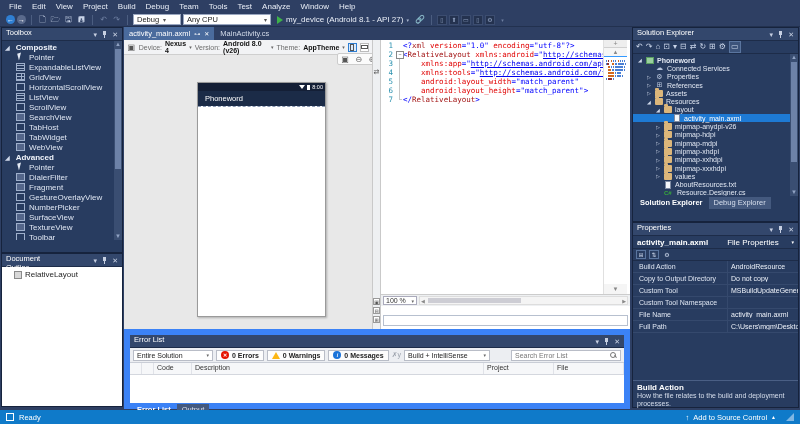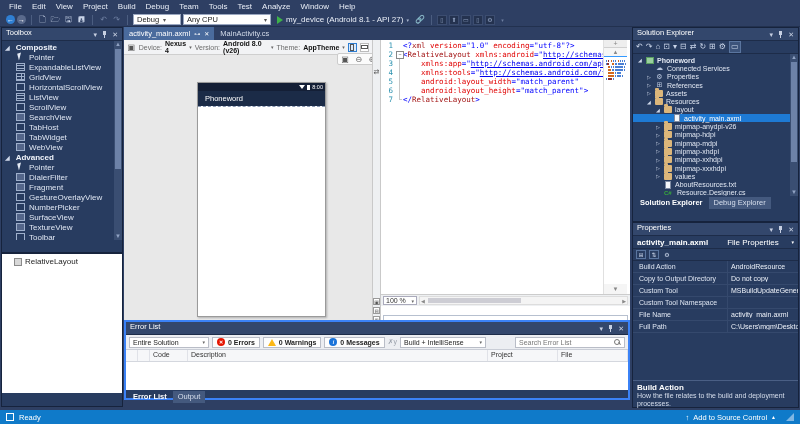--- a/index.html
+++ b/index.html
@@ -115,21 +115,21 @@
   #map .mseg { height:2px; }
   #map-dn { position:absolute; bottom:2px; left:0; right:0; text-align:center; font-size:6px; color:#888; }
   #code-bottom { position:absolute; left:0; right:0; bottom:24px; height:12px; background:#eef0f2; border-top:1px solid #ccc; display:flex; align-items:center; gap:2px; padding:0 2px; color:#333; font-size:7px; }
   #zoom-dd { background:#fff; border:1px solid #aab; height:9px; width:34px; display:flex; align-items:center; justify-content:space-between; padding:0 2px; }
   #hscroll { flex:1; height:9px; background:#f4f4f4; border:1px solid #ddd; position:relative; display:flex; align-items:center; }
   #hscroll .harr { font-size:5px; color:#888; padding:0 1px; }
   #hscroll .hthumb { position:absolute; left:8px; width:45%; top:1px; bottom:1px; background:#cdcdd4; }
   #breadcrumb-strip { position:absolute; left:2px; right:2px; bottom:4px; height:11px; background:#fff; border:1px solid #b7c0cf; }
 
   
-  #error-list { left:124px; top:320px; width:506px; height:80px; background:#283c60; border:2px solid #3b82f6; }
+  #error-list { left:124px; top:329px; width:506px; height:80px; background:#283c60; border:6px solid #3b82f6; }
   #el-toolbar { height:15px; background:#eceef2; display:flex; align-items:center; gap:3px; padding:0 3px; border-bottom:1px solid #c9cdd6; color:#222; }
   .el-dd { background:#fff; border:1px solid #b9bdc7; height:11px; display:flex; align-items:center; padding:0 3px; font-size:7px; color:#222; }
   .el-btn { background:#fdfdfd; border:1px solid #b9bdc7; height:11px; display:flex; align-items:center; gap:3px; padding:0 4px; font-size:7px; font-weight:bold; color:#222; }
   .ico-error { width:8px; height:8px; border-radius:50%; background:#e51400; color:#fff; font-size:5px; line-height:8px; text-align:center; }
   .ico-warn { width:0; height:0; border-left:4px solid transparent; border-right:4px solid transparent; border-bottom:7px solid #fcb714; position:relative; }
   .ico-info { width:8px; height:8px; border-radius:50%; background:#1a73d9; color:#fff; font-size:5px; line-height:8px; text-align:center; font-style:italic; font-weight:bold; }
   .el-filter { color:#9aa0ab; font-size:7px; }
   #el-search { margin-left:auto; width:110px; height:11px; background:#fff; border:1px solid #b9bdc7; display:flex; align-items:center; padding:0 3px; color:#777; font-size:7px; }
   #el-search .icon-search::before { border-color:#777; } #el-search .icon-search::after { background:#777; }
   #el-header { height:12px; background:#f6f7f9; border-bottom:1px solid #d4d7de; display:flex; color:#333; font-size:7px; }
@@ -325,20 +325,28 @@
         <span>TextureView</span>
       </div>
       <div class="tbx-row">
         <span class="tbx-ico plain"></span>
         <span>Toolbar</span>
       </div>
     </div>
 </div>
 
 <div id="doc-outline" class="abs panel">
+  <div class="panel-title">
+    <span>Document Outline</span>
+    <span class="win-btns">
+      <span class="wbtn">▾</span>
+      <span class="icon-pin"></span>
+      <span class="wbtn">✕</span>
+    </span>
+  </div>
   <div class="content" id="dout-content">
       <div class="dout-row">
         <span class="dout-ico"></span>
         <span>RelativeLayout</span>
       </div>
     </div>
 </div>
 
 <div id="tabbar" class="abs">
     <div class="doc-tab active">

